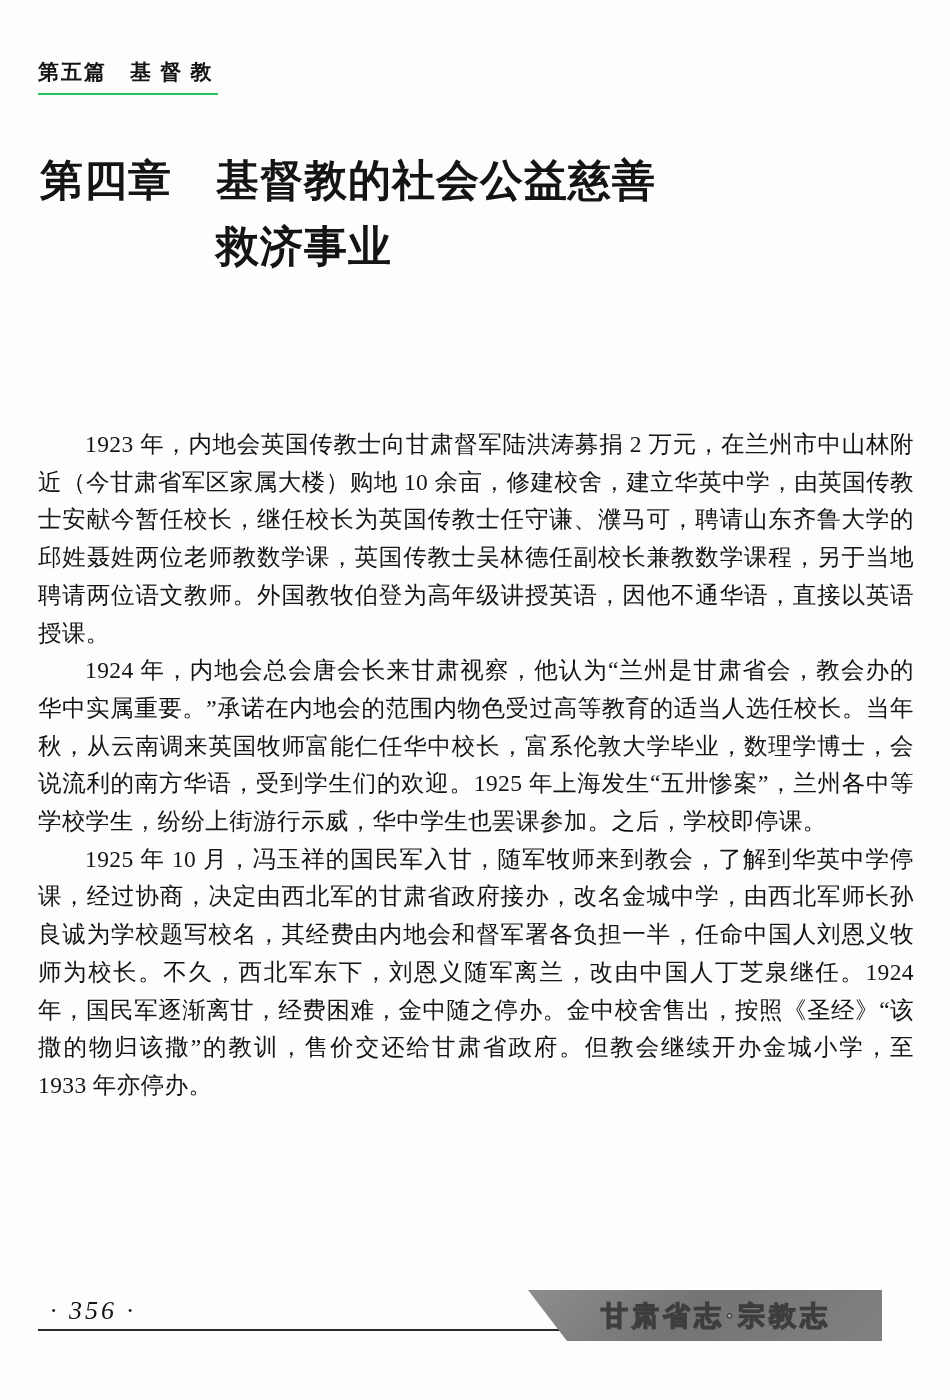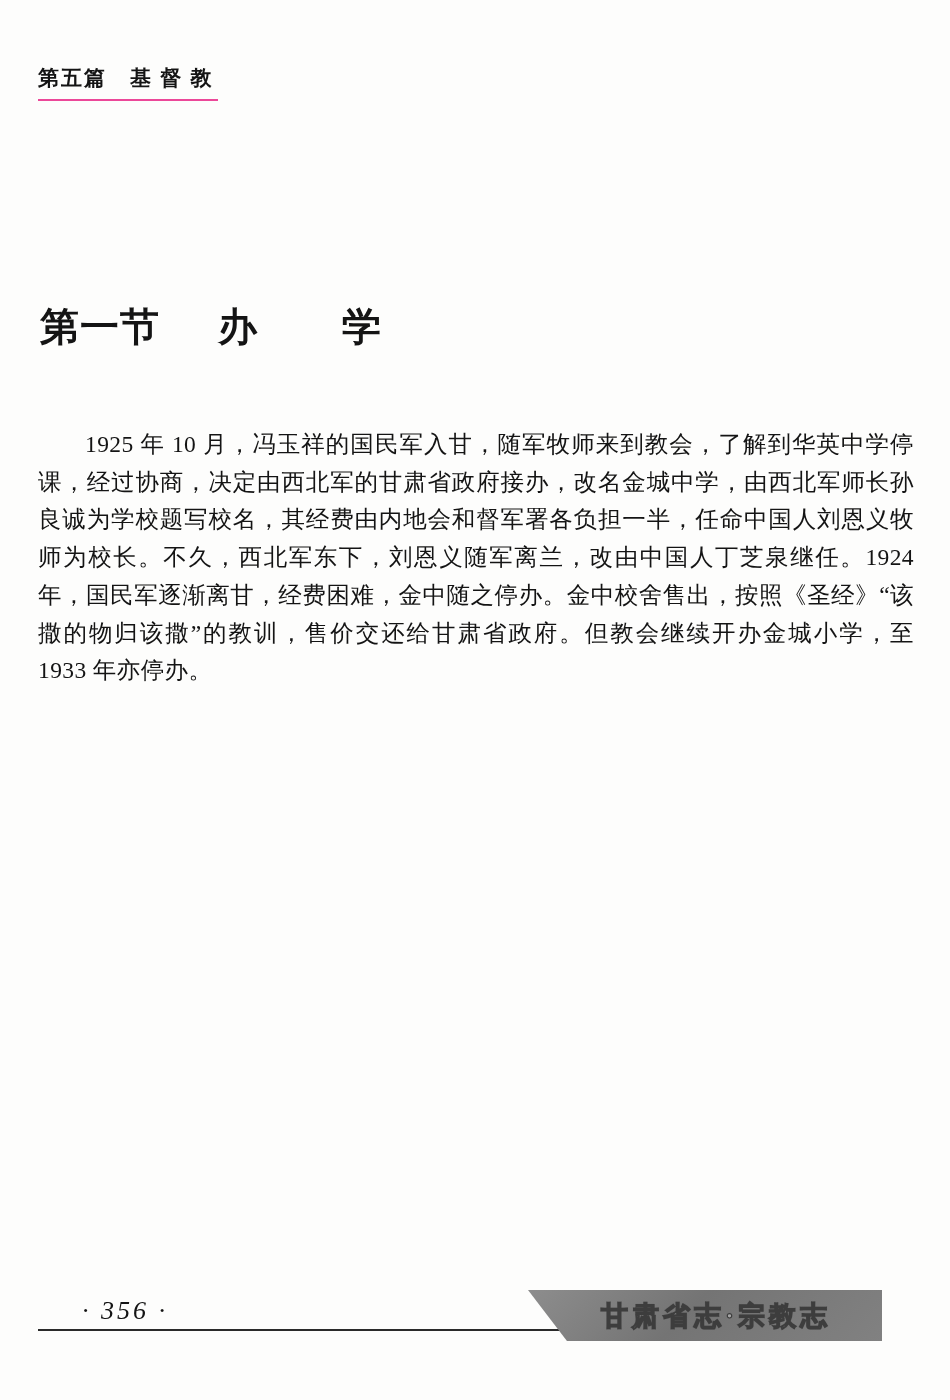--- a/index.html
+++ b/index.html
@@ -7,25 +7,25 @@
     position:relative;
     width:950px; height:1400px;
     background:#fdfdfc;
     font-family:"Liberation Serif","DejaVu Serif",serif;
     color:#141414;
     overflow:hidden;
   }
 
   
   .running-header {
-    position:absolute; top:64px; left:38px;
+    position:absolute; top:58px; left:38px;
     font-size:21px; font-weight:bold;
     letter-spacing:2px;
     padding:0 4px 7px 0;
-    border-bottom:2px solid #ec4899;
+    border-bottom:2px solid #22c55e;
     white-space:pre;
     text-align:center;
   }
 
   
   .chapter {
     position:absolute; top:148px; left:40px;
     font-size:43px; font-weight:bold;
     line-height:66px; letter-spacing:1px;
     white-space:nowrap;
@@ -57,21 +57,21 @@
     text-indent:2em;
   }
 
   
   .footer-rule {
     position:absolute; left:38px; top:1329px;
     width:530px; height:2px; background:#2a2a2a;
   }
   .page-number {
     position:absolute; left:50px; top:1296px;
-    font-style:italic; font-size:26px; letter-spacing:3px;margin-left:32px;
+    font-style:italic; font-size:26px; letter-spacing:3px;
   }
   .banner {
     position:absolute; left:528px; top:1290px;
     width:354px; height:51px;
     background:linear-gradient(135deg,#8d8d8d 0%,#747474 45%,#818181 100%);
     clip-path:polygon(0 0,100% 0,100% 100%,11% 100%);
     display:flex; align-items:center; justify-content:center;
   }
   .banner-text {
     font-size:27px; font-weight:bold; letter-spacing:4px;
@@ -82,27 +82,32 @@
     white-space:nowrap;
   }
 </style>
 </head>
 <body>
 
 <div class="page">
 
   <div class="running-header">第五篇　基 督 教</div>
 
+  <div class="chapter">
+    <div class="chapter-line1">
+      <span class="chapter-number">第四章</span><span class="chapter-title1">基督教的社会公益慈善</span>
+    </div>
+    <div class="chapter-line2">救济事业</div>
+  </div>
 
-  <div class="section">
-    <span class="section-number">第一节</span><span class="section-word1">办</span><span class="section-word2">学</span>
-  </div>
 
   <div class="content">
     <div class="body-text">
+      <p>1923 年，内地会英国传教士向甘肃督军陆洪涛募捐 2 万元，在兰州市中山林附近（今甘肃省军区家属大楼）购地 10 余亩，修建校舍，建立华英中学，由英国传教士安献今暂任校长，继任校长为英国传教士任守谦、濮马可，聘请山东齐鲁大学的邱姓聂姓两位老师教数学课，英国传教士吴林德任副校长兼教数学课程，另于当地聘请两位语文教师。外国教牧伯登为高年级讲授英语，因他不通华语，直接以英语授课。</p>
+      <p>1924 年，内地会总会唐会长来甘肃视察，他认为“兰州是甘肃省会，教会办的华中实属重要。”承诺在内地会的范围内物色受过高等教育的适当人选任校长。当年秋，从云南调来英国牧师富能仁任华中校长，富系伦敦大学毕业，数理学博士，会说流利的南方华语，受到学生们的欢迎。1925 年上海发生“五卅惨案”，兰州各中等学校学生，纷纷上街游行示威，华中学生也罢课参加。之后，学校即停课。</p>
       <p>1925 年 10 月，冯玉祥的国民军入甘，随军牧师来到教会，了解到华英中学停课，经过协商，决定由西北军的甘肃省政府接办，改名金城中学，由西北军师长孙良诚为学校题写校名，其经费由内地会和督军署各负担一半，任命中国人刘恩义牧师为校长。不久，西北军东下，刘恩义随军离兰，改由中国人丁芝泉继任。1924 年，国民军逐渐离甘，经费困难，金中随之停办。金中校舍售出，按照《圣经》“该撒的物归该撒”的教训，售价交还给甘肃省政府。但教会继续开办金城小学，至 1933 年亦停办。</p>
     </div>
   </div>
 
   <div class="page-number">· 356 ·</div>
   <div class="footer-rule"></div>
 
   <div class="banner">
     <span class="banner-text">甘肃省志·宗教志</span>
   </div>

